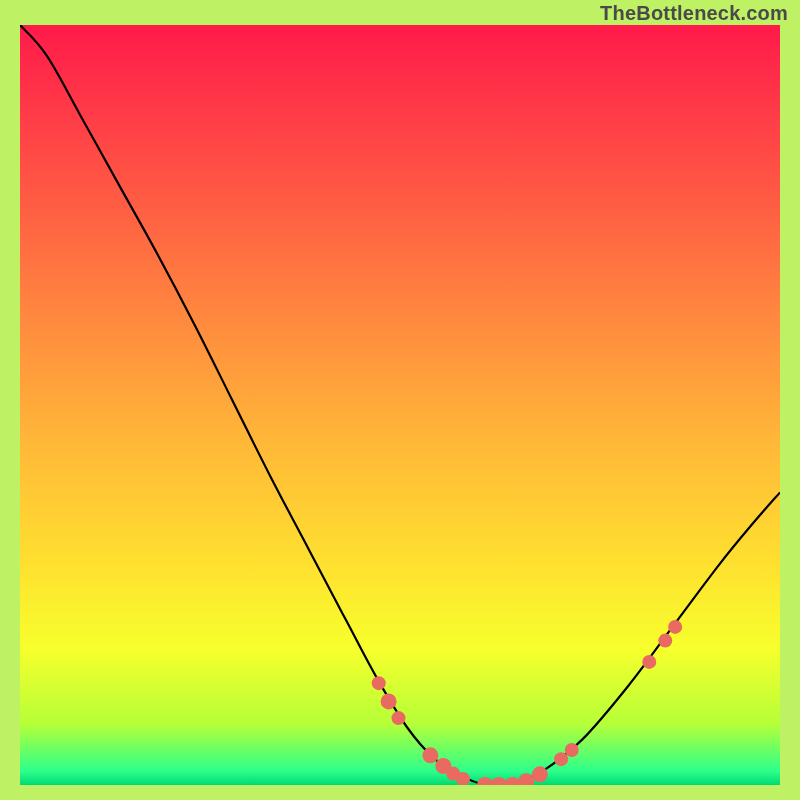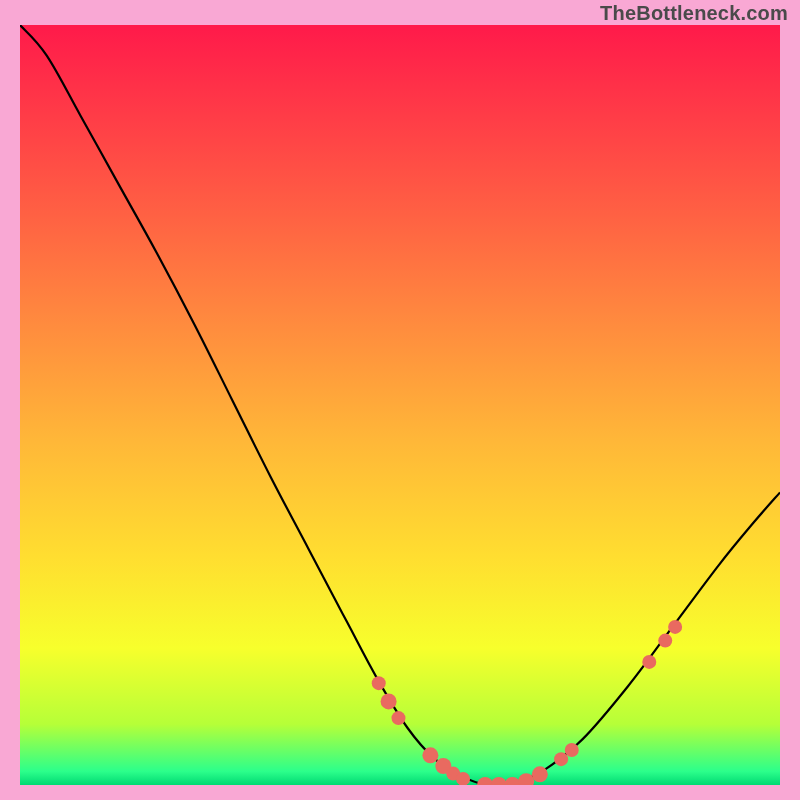--- a/index.html
+++ b/index.html
@@ -8,21 +8,21 @@
     width: 800px;
     height: 800px;
     background: #000;
     font-family: Arial, Helvetica, sans-serif;
     overflow: hidden;
   }
   .frame {
     position: relative;
     width: 800px;
     height: 800px;
-    background: #f9a8d4;
+    background: #bef264;
   }
   .attribution {
     position: absolute;
     top: 2px;
     right: 12px;
     color: #4a4a4a;
     font-size: 20px;
     font-weight: 600;
     letter-spacing: 0.2px;
     z-index: 20;

